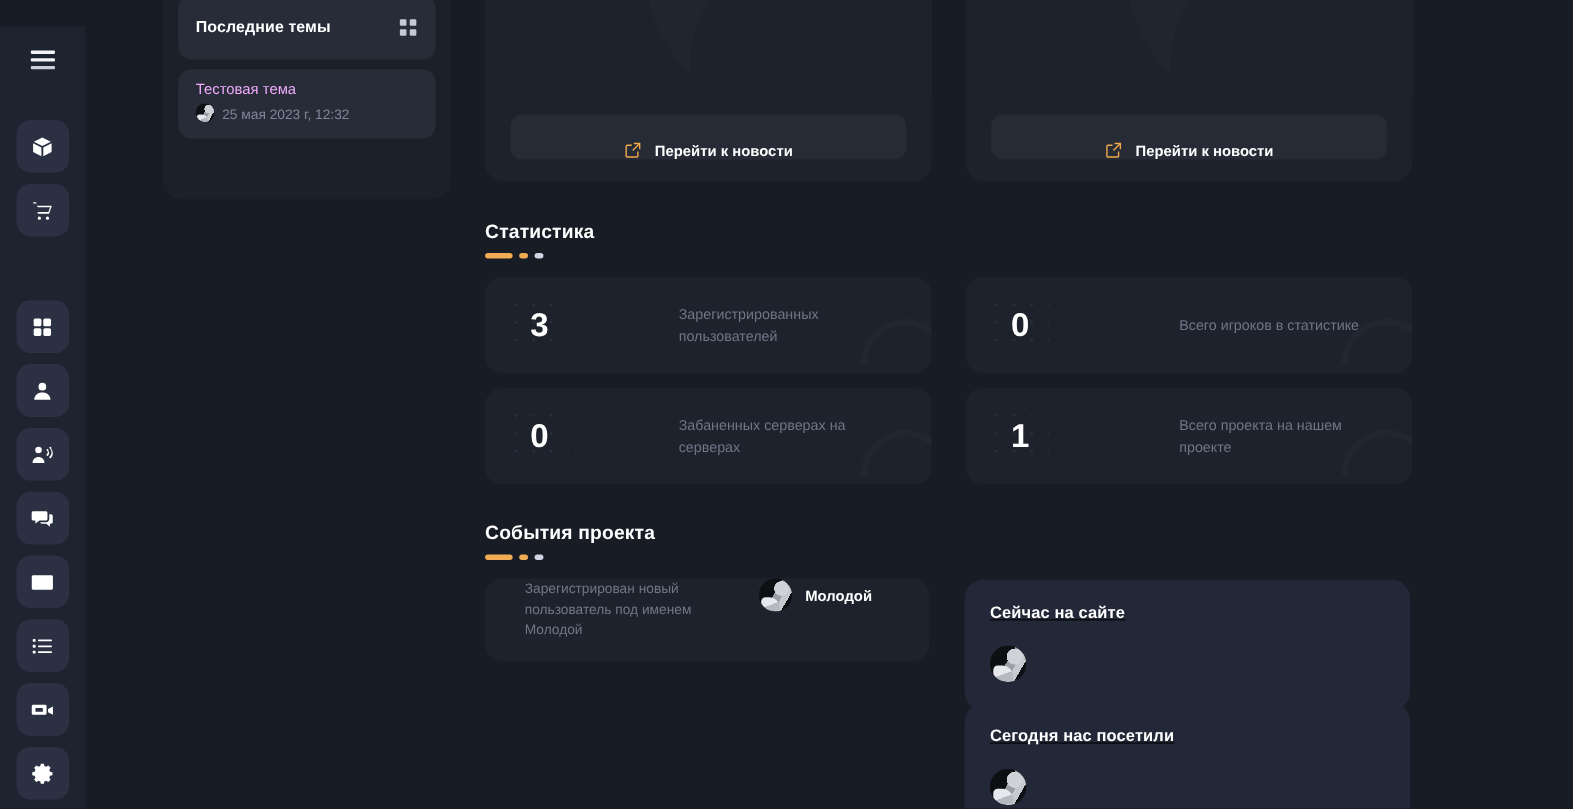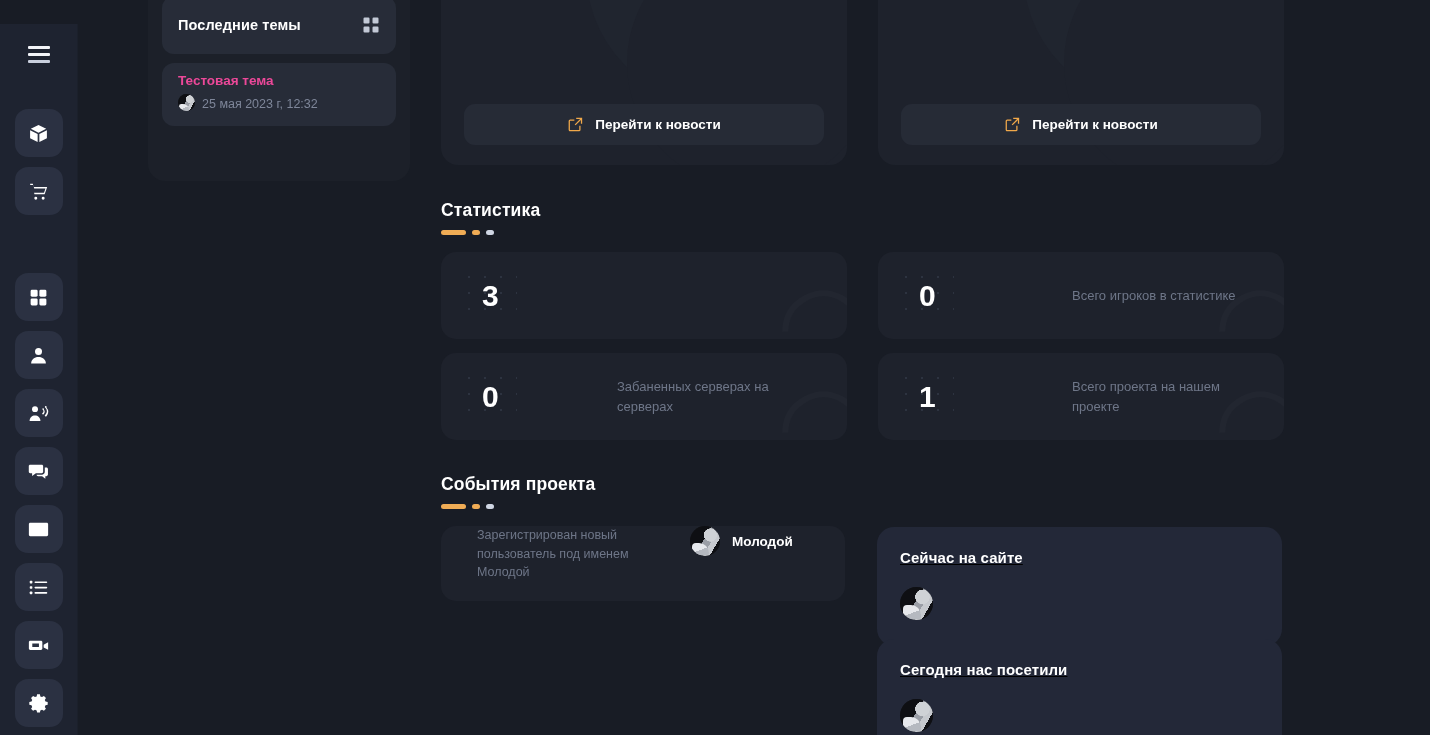--- a/index.html
+++ b/index.html
@@ -58,21 +58,21 @@
     padding: 0 16px; margin-bottom: 9px;
   }
   .topics-head-title { color: #fff; font-size: 14.5px; font-weight: bold; letter-spacing: .1px; }
   .grid-ico { width: 18px; height: 18px; display: block; }
   .grid-ico rect { fill: #c3c9d6; }
 
   .topic-item {
     height: 63px; background: #272c38; border-radius: 12px;
     padding: 10px 16px 0 16px;
   }
-  .topic-title { color: #ec4899; font-size: 13.5px; font-weight: bold; margin-bottom: 6px; }
+  .topic-title { color: #f0abfc; font-size: 13.5px; font-weight: normal; margin-bottom: 6px; }
   .topic-meta { display: flex; align-items: flex-end; gap: 7px; }
   .topic-date { color: #7e8699; font-size: 12.5px; }
 
   
   .avatar { border-radius: 50%; overflow: hidden; flex: none; position: relative; background: #15161a; }
   .avatar .hair { position: absolute; inset: 0; background:
       radial-gradient(circle at 68% 30%, #cfd2d6 0 22%, transparent 23%),
       linear-gradient(120deg, #0e0f13 0 46%, #9a9ea6 46% 64%, #c6c9ce 64% 78%, #0e0f13 78%);
   }
   .avatar .face { position: absolute; left: 8%; bottom: 2%; width: 55%; height: 42%;
@@ -98,21 +98,21 @@
   }
   .news-card::after {
     content: ""; position: absolute; right: -30px; top: 12px;
     width: 250px; height: 250px; border-radius: 50%;
     background: #1e222c;
   }
   .news-btn {
     position: relative; z-index: 2;
     margin-top: auto;
     height: 41px; background: #262b36; border-radius: 11px;
-    display: flex; align-items: center; justify-content: center; gap: 11px;
+    display: flex; align-items: flex-end; justify-content: center; gap: 11px;
     cursor: pointer;
   }
   .news-btn-label { color: #fff; font-size: 13.5px; font-weight: bold; }
   .ext-ico { width: 17px; height: 17px; display: block; }
   .ext-ico path, .ext-ico rect { stroke: #f0a84a; fill: none; stroke-width: 1.8; }
 
   
   .section { position: absolute; }
   .sec-title { color: #fff; font-size: 17.5px; font-weight: bold; letter-spacing: .15px; }
   .sec-dots { display: flex; align-items: center; gap: 6px; margin-top: 9px; }
@@ -351,20 +351,21 @@
         <span class="d3"></span>
       </div>
     </div>
 
     <section class="stats">
       <div class="stat-row">
         <div class="stat-card">
           <span class="stat-dots"></span>
           <span class="wm">◠</span>
           <span class="stat-num">3</span>
+          <span class="stat-label">Зарегистрированных пользователей</span>
         </div>
         <div class="stat-card wide">
           <span class="stat-dots"></span>
           <span class="wm">◠</span>
           <span class="stat-num">0</span>
           <span class="stat-label">Всего игроков в статистике</span>
         </div>
       </div>
       <div class="stat-row">
         <div class="stat-card">

